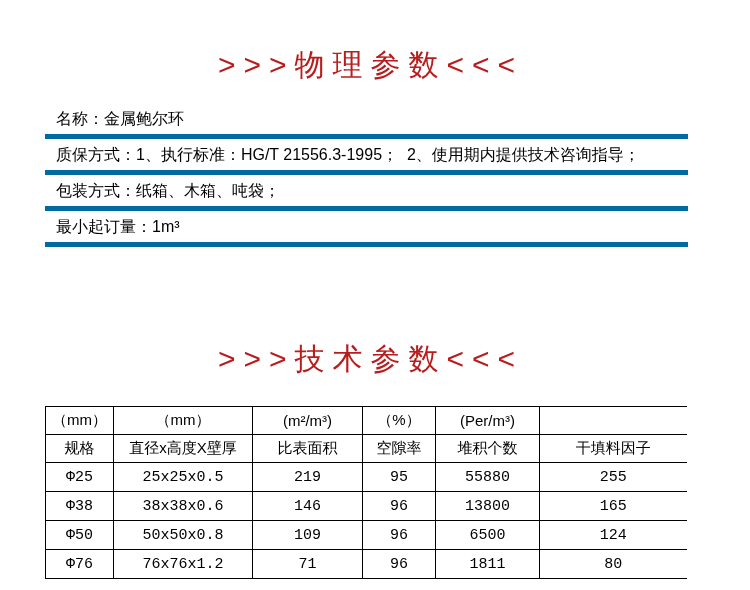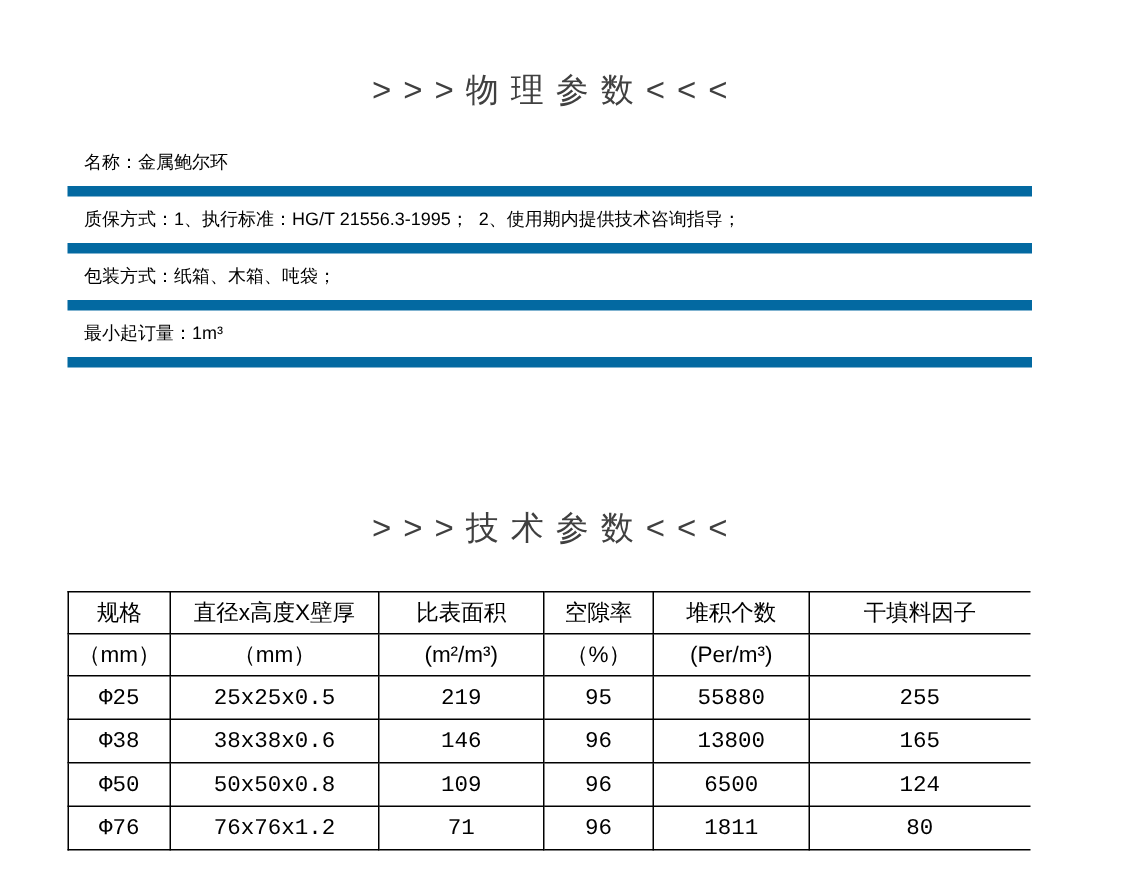--- a/index.html
+++ b/index.html
@@ -15,41 +15,41 @@
     overflow: hidden;
   }
   .page {
     width: 643px;
     padding: 0 62px 0 45px;
     box-sizing: content-box;
   }
   .section-title {
     margin: 0;
     padding-top: 46px;
-    font-size: 22px;
+    font-size: 30px;
     font-weight: 400;
     line-height: 1.25;
     text-align: center;
     letter-spacing: 8px;
     text-indent: 8px; 
     white-space: nowrap;
-    color: #404040;
+    color: #b91c1c;
   }
   .title-technical {
     padding-top: 93px;
   }
   .kv-list {
     margin-top: 19px;
     width: 643px;
   }
   .kv-row {
     height: 31px;
     line-height: 31px;
-    border-bottom: 7px solid #0369a1;
-    font-size: 12px;
+    border-bottom: 5px solid #0369a1;
+    font-size: 16px;
     padding-left: 11px;
     box-sizing: content-box;
     white-space: pre-wrap;
     overflow: hidden;
   }
   .kv-label, .kv-value {
     white-space: pre-wrap;
   }
   .spec-table {
     margin-top: 29px;
@@ -99,34 +99,34 @@
     <colgroup>
       <col class="col-spec">
       <col class="col-dims">
       <col class="col-area">
       <col class="col-void">
       <col class="col-count">
       <col class="col-factor">
     </colgroup>
     <thead id="spec-head">
         <tr>
+          <th>（mm）</th>
+          <th>（mm）</th>
+          <th>(m²/m³)</th>
+          <th>（%）</th>
+          <th>(Per/m³)</th>
+          <th></th>
+        </tr>
+        <tr>
           <th>规格</th>
           <th>直径x高度X壁厚</th>
           <th>比表面积</th>
           <th>空隙率</th>
           <th>堆积个数</th>
           <th>干填料因子</th>
-        </tr>
-        <tr>
-          <th>（mm）</th>
-          <th>（mm）</th>
-          <th>(m²/m³)</th>
-          <th>（%）</th>
-          <th>(Per/m³)</th>
-          <th></th>
         </tr>
       </thead>
     <tbody id="spec-body">
         <tr>
           <td>Φ25</td>
           <td>25x25x0.5</td>
           <td>219</td>
           <td>95</td>
           <td>55880</td>
           <td>255</td>

